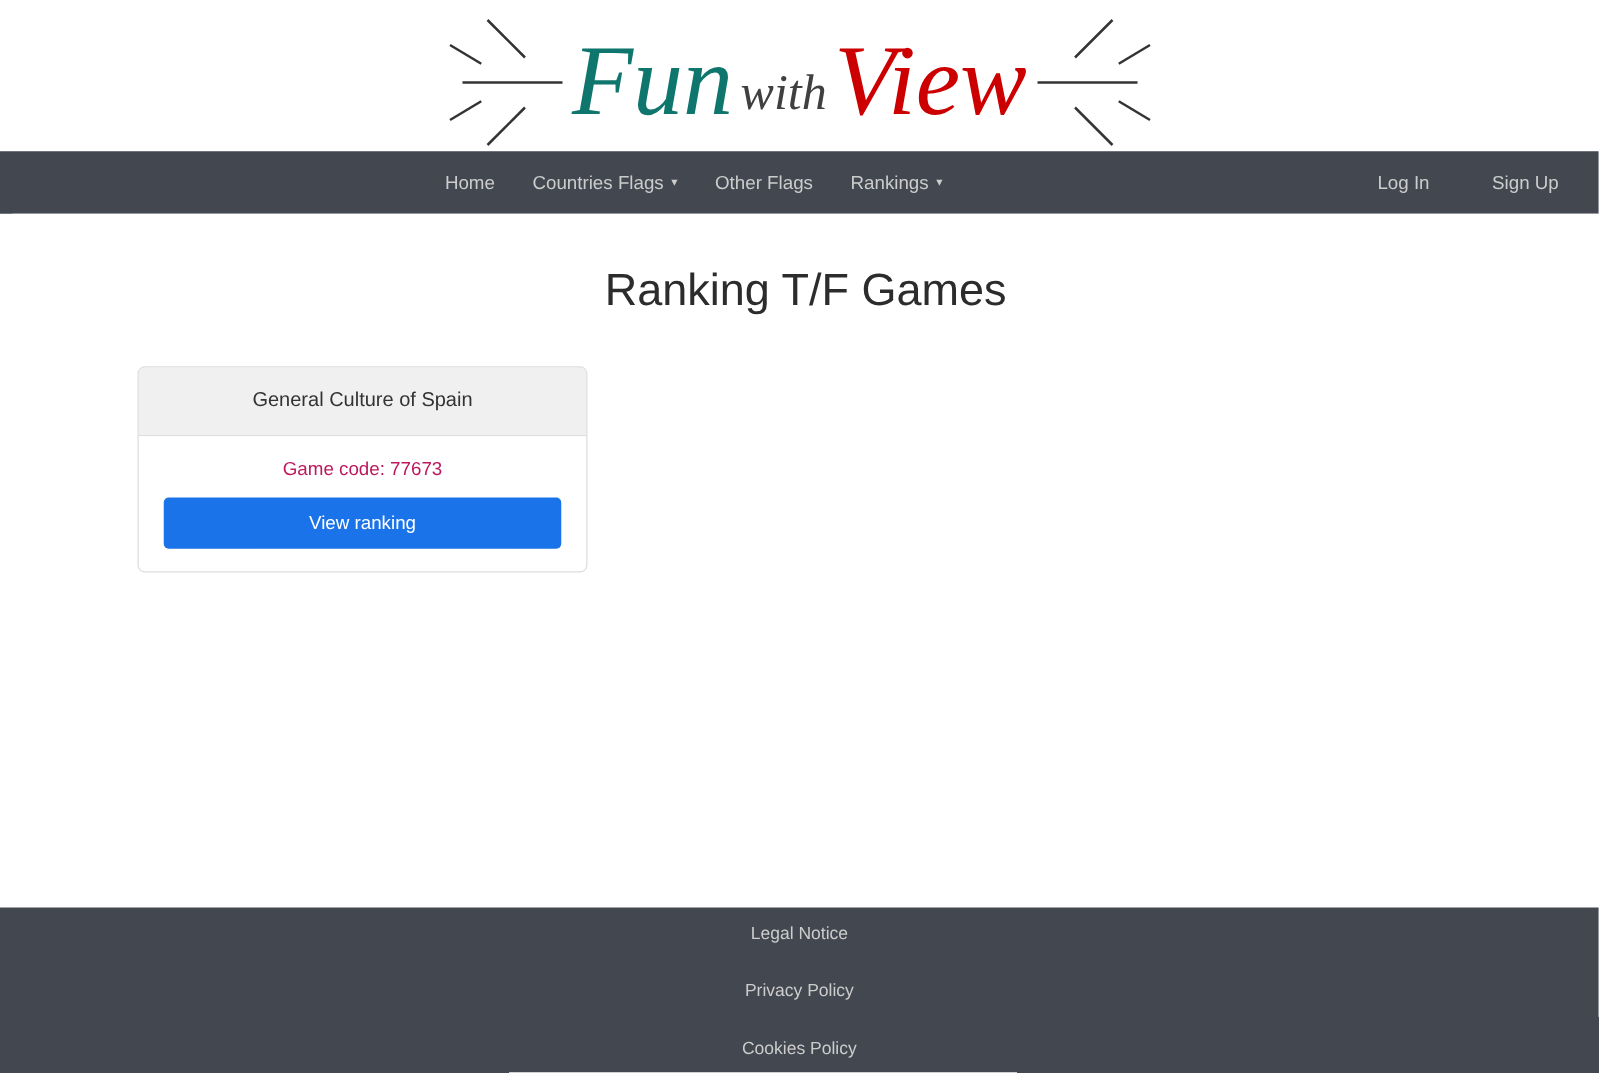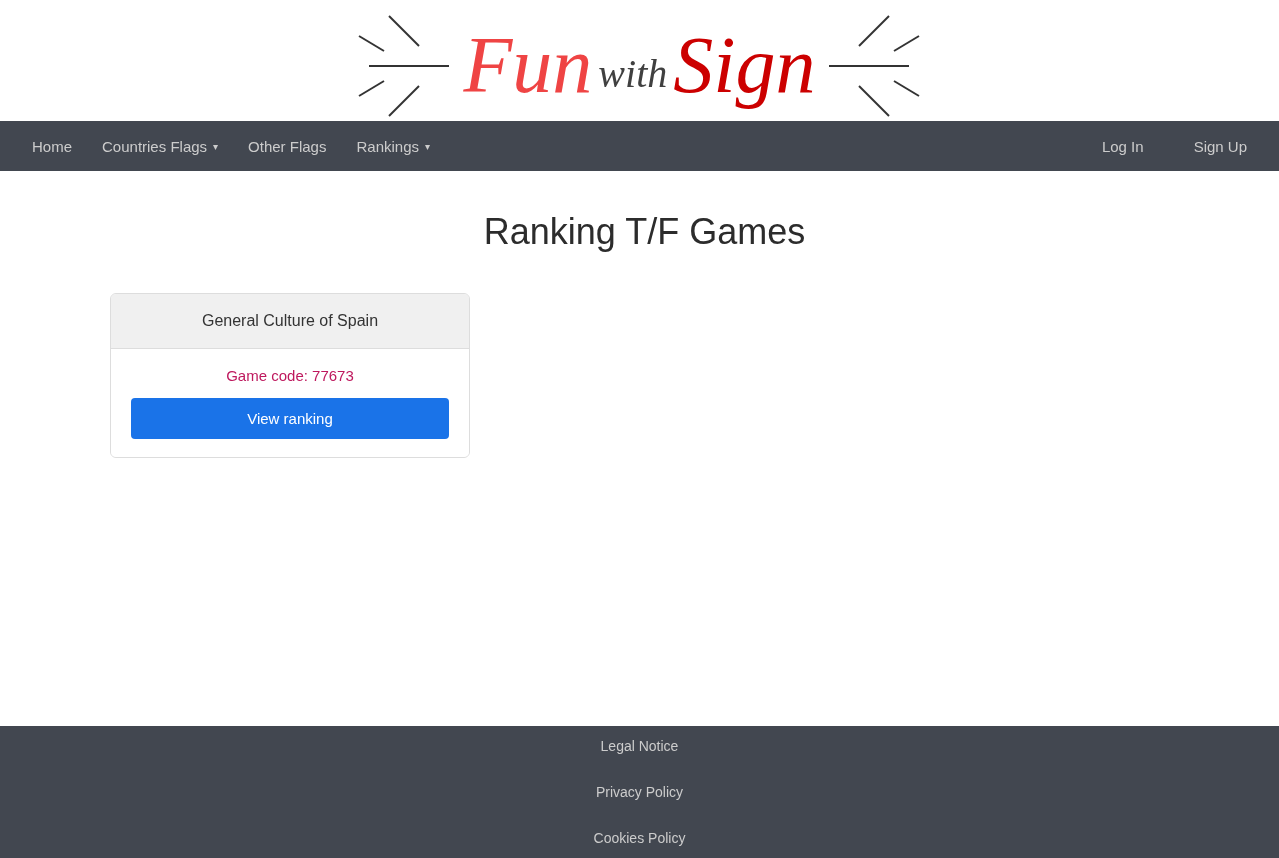--- a/index.html
+++ b/index.html
@@ -44,21 +44,21 @@
     .logo-inner {
       position: relative;
       z-index: 1;
       display: flex;
       align-items: center;
     }
 
     .logo-fun {
       font-size: 80px;
       font-family: 'Brush Script MT', 'Segoe Script', cursive;
-      color: #ef4444;
+      color: #0f766e;
       font-style: italic;
     }
 
     .logo-with-word {
       font-size: 40px;
       font-family: 'Brush Script MT', 'Segoe Script', cursive;
       color: #404040;
       font-style: italic;
       margin: 0 6px;
       align-self: flex-end;
@@ -80,20 +80,21 @@
       align-items: center;
       padding: 0 20px;
       height: 50px;
     }
 
     .navbar-left {
       display: flex;
       align-items: center;
       gap: 6px;
       flex: 1;
+      justify-content: center;
     }
 
     .navbar-right {
       display: flex;
       align-items: center;
       gap: 26px;
       justify-content: flex-end;
     }
 
     .nav-item {
@@ -208,21 +209,21 @@
 
       <line x1="580" y1="80" x2="500" y2="80" stroke="#333" stroke-width="2"></line>
       <line x1="560" y1="30" x2="530" y2="60" stroke="#333" stroke-width="2"></line>
       <line x1="560" y1="130" x2="530" y2="100" stroke="#333" stroke-width="2"></line>
       <line x1="590" y1="50" x2="565" y2="65" stroke="#333" stroke-width="2"></line>
       <line x1="590" y1="110" x2="565" y2="95" stroke="#333" stroke-width="2"></line>
     </svg>
     <div class="logo-inner">
       <span class="logo-fun">Fun</span>
       <span class="logo-with-word">with</span>
-      <span class="logo-flags">Sign</span>
+      <span class="logo-flags">View</span>
     </div>
   </div>
 </div>
 
 <nav class="navbar">
   <div class="navbar-left">
     <a class="nav-item">Home</a>
     <a class="nav-item">
       <span>Countries Flags</span>
       <span class="caret">▾</span>

